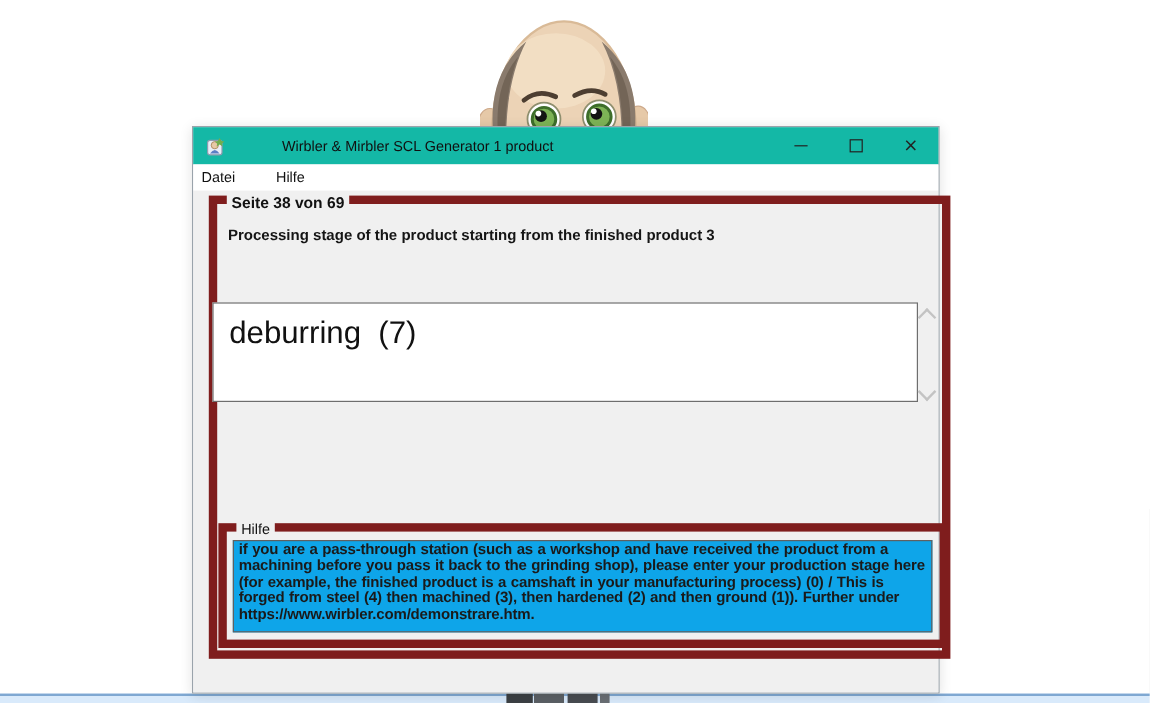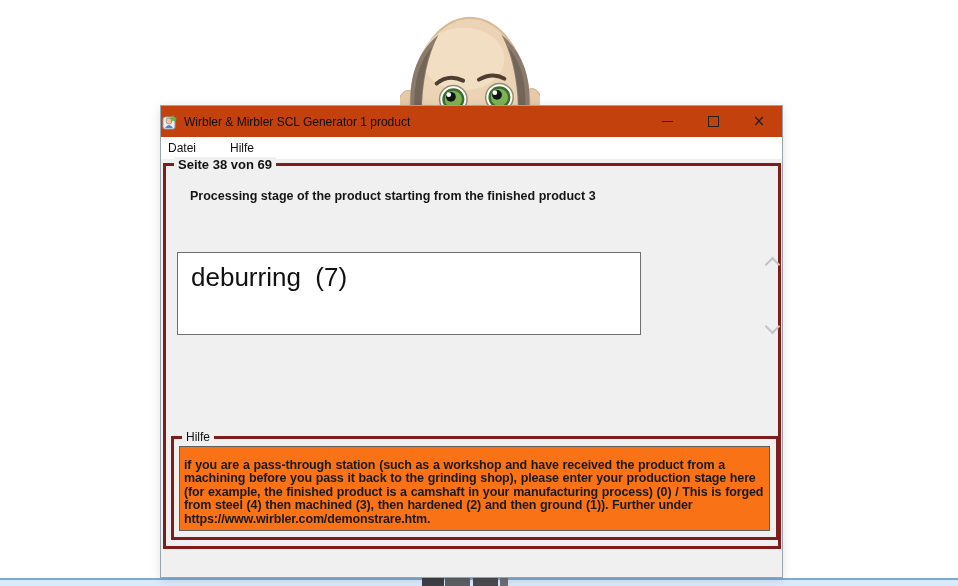--- a/index.html
+++ b/index.html
@@ -25,71 +25,71 @@
   .gb3{left:51px;width:25px;background:#484c51;}
   .gb4{left:78px;width:8px;background:#6a6f74;}
 
   
   .window{
     position:absolute;left:160px;top:105px;width:623px;height:473px;z-index:2;
     background:#f0f0f0;border:1px solid #9aa3ab;box-sizing:border-box;
     box-shadow:0 2px 10px rgba(0,0,0,.12);
   }
   .titlebar{
-    position:absolute;left:0;top:0;width:100%;height:31px;background:#c2410c;
-    display:flex;align-items:center;box-sizing:border-box;padding-left:1px;
+    position:absolute;left:0;top:0;width:100%;height:31px;background:#14b8a6;
+    display:flex;align-items:center;box-sizing:border-box;padding-left:11px;gap:41px;
   }
   .app-icon{width:17px;height:16px;margin-right:5px;flex:0 0 auto;}
   .title-text{font-size:12px;color:#101010;white-space:nowrap;}
   .win-controls{position:absolute;right:0;top:0;height:31px;display:flex;}
   .win-btn{width:46px;height:31px;display:flex;align-items:center;justify-content:center;}
   .glyph-min{width:11px;height:0;border-top:1px solid #222;display:block;}
   .glyph-max{width:9px;height:9px;border:1px solid #222;display:block;}
   .glyph-close{font-size:15px;color:#222;line-height:1;font-family:"DejaVu Sans",sans-serif;}
 
   .menubar{
     position:absolute;left:0;top:31px;width:100%;height:22px;background:#ffffff;
     display:flex;align-items:center;box-sizing:border-box;padding-left:7px;gap:34px;
   }
   .menu-item{font-size:12px;color:#111;}
 
   .client{position:absolute;left:0;top:53px;width:621px;height:418px;background:#f0f0f0;}
 
   
-  .groupbox{position:absolute;border:3px solid #7f1d1d;box-sizing:border-box;}
+  .groupbox{position:absolute;border:7px solid #7f1d1d;box-sizing:border-box;margin-left:11px;}
   .group-label{
     position:absolute;top:-9px;left:8px;background:#f0f0f0;padding:0 4px;
     font-size:13px;font-weight:bold;color:#111;white-space:nowrap;line-height:15px;
   }
   .group-label.thin{font-weight:normal;font-size:12px;}
 
   .group-page{left:2px;top:4px;width:618px;height:386px;}
 
   .instruction{
     position:absolute;left:29px;top:30px;font-size:12.5px;font-weight:bold;color:#151515;
     white-space:nowrap;letter-spacing:0;
   }
 
   .stage-box{
-    position:absolute;left:16px;top:93px;width:464px;height:83px;background:#ffffff;
+    position:absolute;left:16px;top:93px;width:588px;height:83px;background:#ffffff;
     border:1px solid #6e6e6e;box-sizing:border-box;
   }
   .stage-text{
     position:absolute;left:13px;top:9px;font-size:26px;color:#111;white-space:pre;
     font-family:"Liberation Sans","DejaVu Sans",sans-serif;
   }
   .scroll-chevron{position:absolute;width:9px;height:9px;display:block;}
   .chev-up{left:606px;top:100px;border-left:2px solid #c3c3c3;border-top:2px solid #c3c3c3;transform:rotate(45deg);}
   .chev-down{left:606px;top:162px;border-right:2px solid #c3c3c3;border-bottom:2px solid #c3c3c3;transform:rotate(45deg);}
 
   .group-help{left:10px;top:277px;width:608px;height:104px;}
   .help-box{
     position:absolute;left:5px;top:7px;right:6px;bottom:6px;
-    background:#f97316;border:1px solid #606060;box-sizing:border-box;
-    padding:12px 4px;overflow:hidden;
+    background:#0ea5e9;border:1px solid #606060;box-sizing:border-box;
+    padding:1px 4px;overflow:hidden;
   }
   .help-text{
     font-size:12.5px;font-weight:bold;color:#1a1a1a;line-height:13.4px;
     letter-spacing:-0.15px;word-spacing:0.5px;
   }
 </style>
 </head>
 <body>
 
 <div class="head-wrap">

